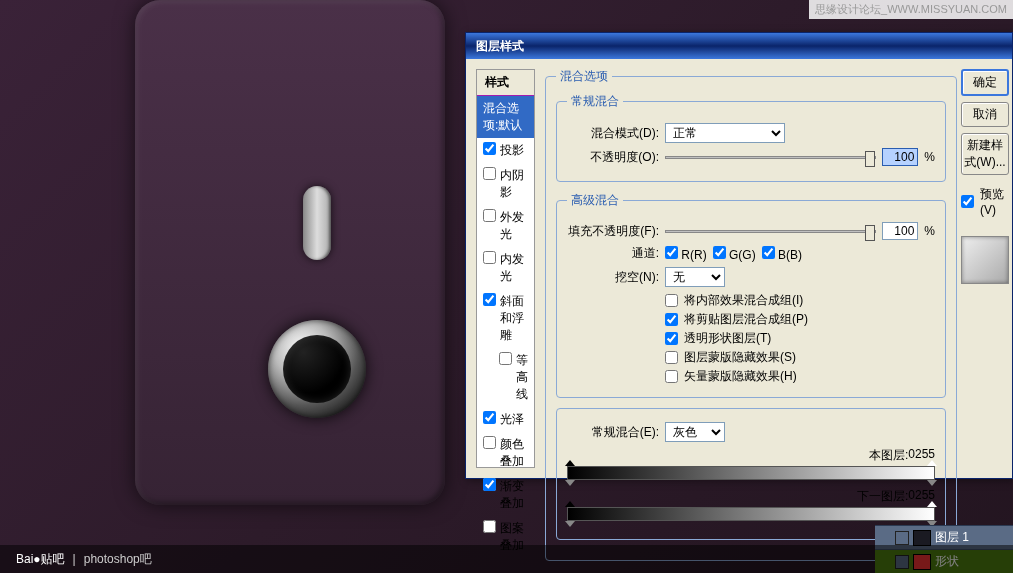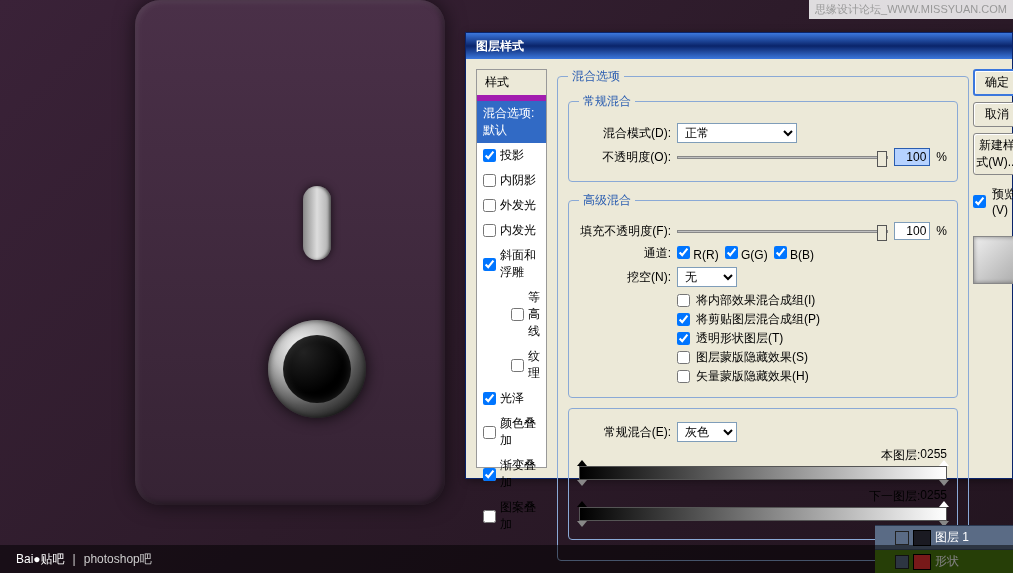--- a/index.html
+++ b/index.html
@@ -10,25 +10,25 @@
 .lens-ring{position:absolute;left:268px;top:320px;width:98px;height:98px;border-radius:50%;background:radial-gradient(circle at 35% 30%,#fff,#bbb 30%,#555 60%,#222 80%);box-shadow:0 0 15px rgba(0,0,0,.8),inset 0 0 6px rgba(0,0,0,.6)}
 .lens-inner{position:absolute;left:283px;top:335px;width:68px;height:68px;border-radius:50%;background:radial-gradient(circle at 30% 25%,#222,#000 60%);box-shadow:inset 0 0 10px rgba(255,255,255,.15)}
 .watermark-tr{position:absolute;right:0;top:0;color:#999;background:rgba(255,255,255,.85);padding:2px 6px;font-size:11px}
 .footer{position:absolute;left:0;bottom:0;height:28px;width:100%;background:rgba(0,0,0,.5);color:#ccc;display:flex;align-items:center;padding-left:16px;gap:8px}
 .footer .logo{font-weight:normal;color:#fff}
 
 .dialog{position:absolute;left:465px;top:32px;width:548px;height:447px;background:#ece9d8;border:1px solid #0a246a;box-shadow:2px 2px 8px rgba(0,0,0,.4)}
 .titlebar{height:26px;background:linear-gradient(180deg,#3b77dd,#0a246a,#3b77dd);color:#fff;font-weight:bold;padding:4px 10px;display:flex;align-items:center}
 .dlg-body{display:flex;height:calc(100% - 26px)}
 .styles-col{width:132px;border:1px solid #999;margin:10px 0 10px 10px;background:#fff}
-.styles-hdr{background:#ece9d8;border-bottom:6px solid #a21caf;padding:4px 8px;font-weight:normal}
-.style-row{padding:4px 6px;display:flex;align-items:center;gap:4px;cursor:default}
+.styles-hdr{background:#ece9d8;border-bottom:1px solid #a21caf;padding:4px 8px;font-weight:bold}
+.style-row{padding:4px 6px;display:flex;align-items:flex-start;gap:4px;cursor:default}
 .style-row.selected{background:#316ac5;color:#fff}
 .style-row input{margin:0}
-.sub{padding-left:34px}
+.sub{padding-left:22px}
 .mid-col{flex:1;padding:9px 4px 10px 10px;position:relative}
 .right-col{width:80px;padding:10px 6px 10px 0;display:flex;flex-direction:column;gap:6px;align-items:stretch}
 .btn{background:#ece9d8;border:1px solid #888;border-radius:3px;padding:3px 2px;text-align:center;cursor:default;box-shadow:inset 1px 1px 0 #fff}
 .btn.primary{border:2px solid #3b77dd}
 fieldset{border:1px solid #8aa9d6;border-radius:4px;margin-bottom:10px;padding:8px 10px 10px}
 legend{color:#2a5db0;padding:0 4px}
 .row{display:flex;align-items:center;gap:6px;margin:5px 0}
 .lbl{text-align:right;min-width:92px}
 select,input[type=text]{border:1px solid #7f9db9;padding:1px 3px;background:#fff}
 input[type=text]{width:36px;text-align:right}
@@ -90,24 +90,20 @@
             <span>内发光</span>
           </div>
           <div class="style-row">
             <input type="checkbox" checked="" style="">
             <span>斜面和浮雕</span>
           </div>
           <div class="style-row sub">
             <input type="checkbox" style="">
             <span>等高线</span>
           </div>
-          <div class="style-row sub">
-            <input type="checkbox" style="">
-            <span>纹理</span>
-          </div>
           <div class="style-row">
             <input type="checkbox" checked="" style="">
             <span>光泽</span>
           </div>
           <div class="style-row">
             <input type="checkbox" style="">
             <span>颜色叠加</span>
           </div>
           <div class="style-row">
             <input type="checkbox" checked="" style="">

